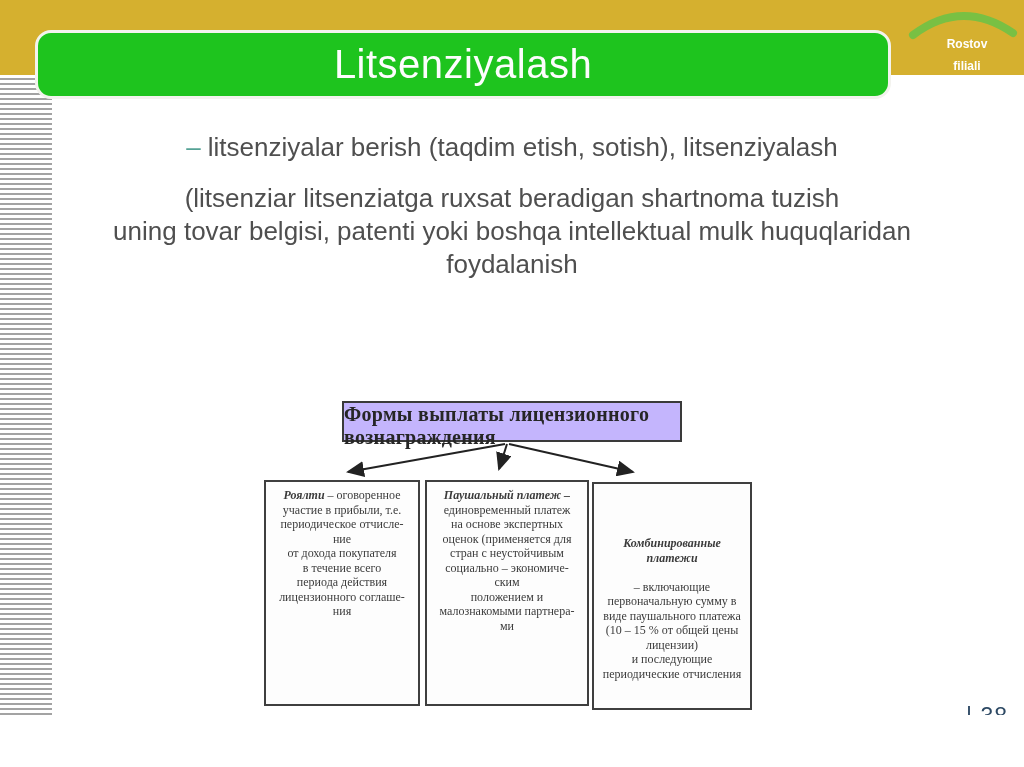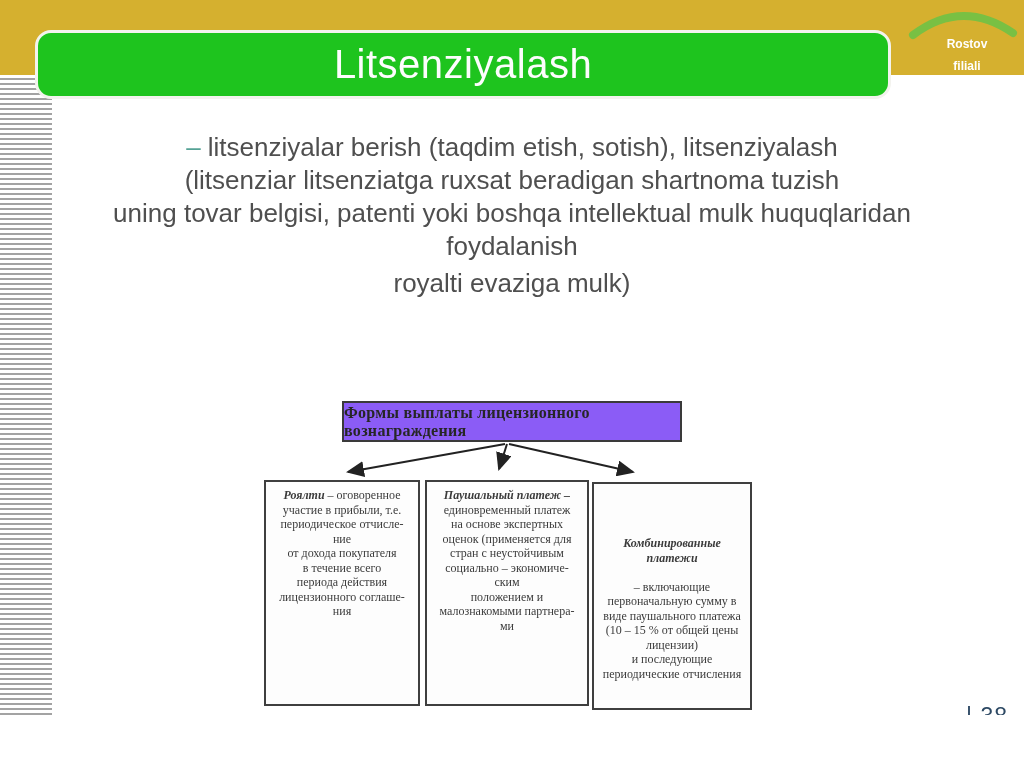--- a/index.html
+++ b/index.html
@@ -21,33 +21,33 @@
   .arc-svg { position:absolute; left:903px; top:2px; }
   .badge {
     position:absolute; left:922px; top:33px; width:90px; text-align:center;
     color:#ffffff; font-weight:bold; font-size:12px; line-height:22px;
   }
   .body-text {
     position:absolute; left:52px; top:131px; width:920px; text-align:center;
     color:#4f4f4f; font-size:26px; line-height:33px;
   }
   .body-text p { margin:0; white-space:pre-line; }
-  .body-text .p1 { margin-bottom:0; }
+  .body-text .p1 { margin-bottom:18px; }
   .body-text .p3 { margin-bottom:4px; }
   .dash { color:#55a295; margin-right:7px; }
   .diagram {
     position:absolute; left:258px; top:398px; width:500px; height:314px;
     font-family:"Liberation Serif", serif; color:#3b3b3b;
   }
   .droot {
     position:absolute; left:84px; top:3px; width:340px; height:41px;
     border:2px solid #3a3a3a; box-sizing:border-box;
-    display:flex; align-items:center; justify-content:center;
-    font-weight:bold; font-size:16px; color:#262626; letter-spacing:0.3px;
-    background:#8b5cf6;
+    display:flex; align-items:flex-start; justify-content:center;
+    font-weight:bold; font-size:20px; color:#262626; letter-spacing:0.3px;
+    background:#c4b5fd;
   }
   .arrows { position:absolute; left:0; top:0; }
   .dcol {
     position:absolute; border:2px solid #3f3f3f; box-sizing:border-box;
     text-align:center; font-size:12px; line-height:14.5px; background:#fdfdfd;
   }
   .dcol-1 { left:6px;   top:82px; width:156px; height:226px; padding-top:6px; }
   .dcol-2 { left:167px; top:82px; width:164px; height:226px; padding-top:6px; }
   .dcol-3 { left:334px; top:84px; width:160px; height:228px; padding-top:52px; }
   .dlead { font-weight:bold; font-style:italic; white-space:pre-line; }
@@ -77,21 +77,20 @@
   <div class="badge">
     <div>Rostov</div>
     <div>filiali</div>
   </div>
 
   <div class="body-text">
     <p class="p1"><span class="dash">–</span><span>litsenziyalar berish (taqdim etish, sotish), litsenziyalash</span></p>
     <p class="p2">(litsenziar litsenziatga ruxsat beradigan shartnoma tuzish</p>
     <p class="p3">uning tovar belgisi, patenti yoki boshqa intellektual mulk huquqlaridan
 foydalanish</p>
-    <p class="p4">royalti evaziga mulk)</p>
   </div>
 
   <div class="diagram">
     <div class="droot">
       <span>Формы выплаты лицензионного вознаграждения</span>
     </div>
 
     <svg class="arrows" width="500" height="314" viewBox="0 0 500 314">
       <defs>
         <marker id="ah" markerWidth="10" markerHeight="8" refX="8" refY="4" orient="auto">

